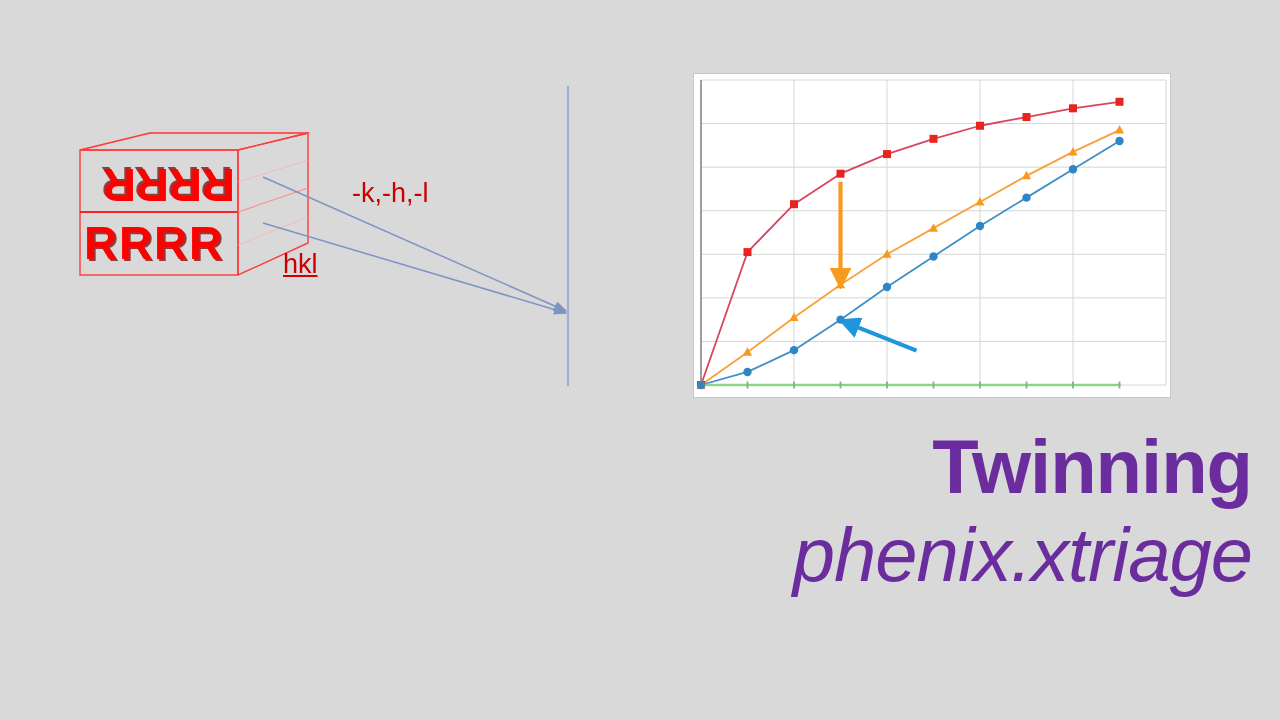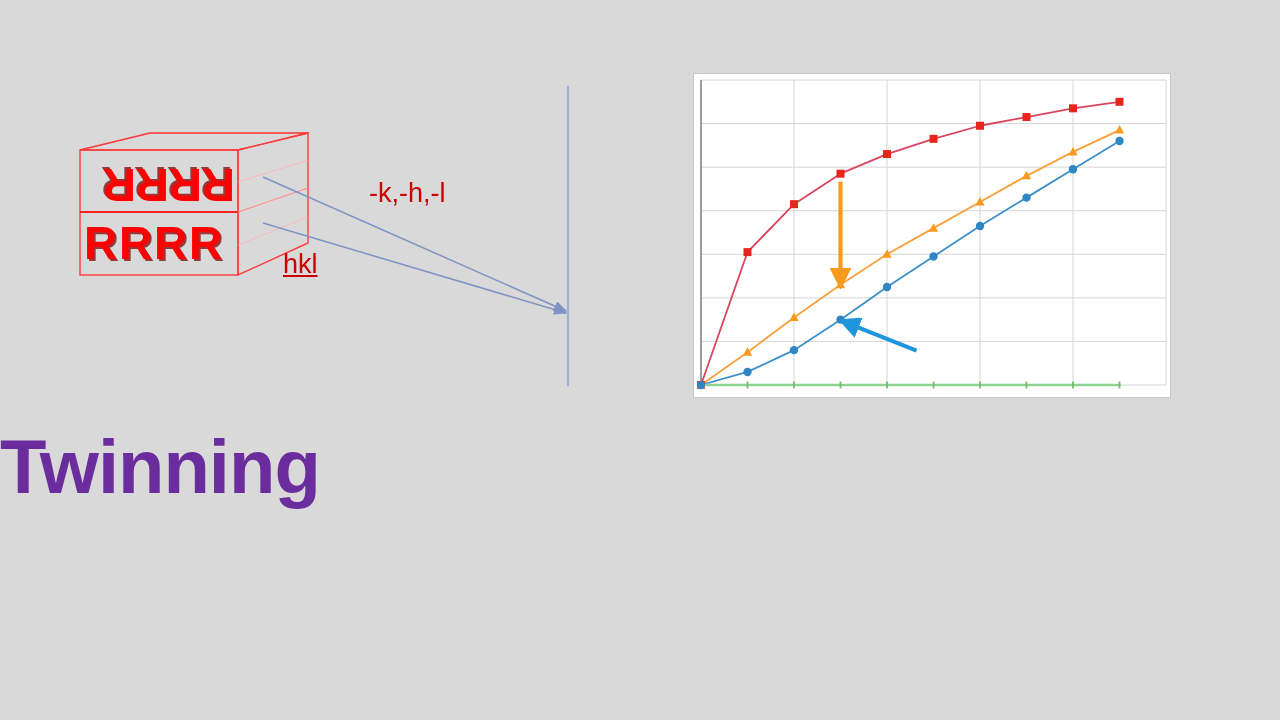--- a/index.html
+++ b/index.html
@@ -45,21 +45,21 @@
   
   .diagram-label {
     position: absolute;
     color: #cc0000;
     font-family: "Liberation Sans", sans-serif;
     font-size: 27px;
     font-weight: 400;
     white-space: nowrap;
     letter-spacing: 0px;
   }
-  #label-neg-khl { left: 352px; top: 178px; margin-left: 17px; }
+  #label-neg-khl { left: 352px; top: 178px; }
   #label-hkl     { left: 283px; top: 249px; text-decoration: underline; }
 
   
   #arrow-layer {
     position: absolute;
     left: 0; top: 0;
     width: 1280px; height: 720px;
     pointer-events: none;
   }
 
@@ -75,21 +75,21 @@
     box-sizing: border-box;
   }
   #chart-svg { display: block; }
 
   
   #title-block {
     position: absolute;
     left: 0;
     top: 425px;
     width: 1252px;
-    text-align: left;
+    text-align: right;
   }
   #main-title {
     color: #6b2d9e;
     font-family: "Liberation Sans", sans-serif;
     font-weight: bold;
     font-size: 76px;
     line-height: 84px;
     letter-spacing: -1px;
     margin: 0;
   }
@@ -259,15 +259,16 @@
             </marker>
           </defs>
           <line x1="146.5" y1="107.67857142857144" x2="146.5" y2="204.78571428571428" stroke="#f79a1e" stroke-width="4.2" marker-end="url(#arw-orange)"></line>
           <line x1="222.5" y1="276.64285714285717" x2="154.5" y2="249.64285714285717" stroke="#1f95dd" stroke-width="4.2" marker-end="url(#arw-blue)"></line>
         </g>
     </svg>
   </div>
 
   <div id="title-block">
     <div id="main-title">Twinning</div>
+    <div id="sub-title">phenix.xtriage</div>
   </div>
 
 </div>
 
 </body></html>

